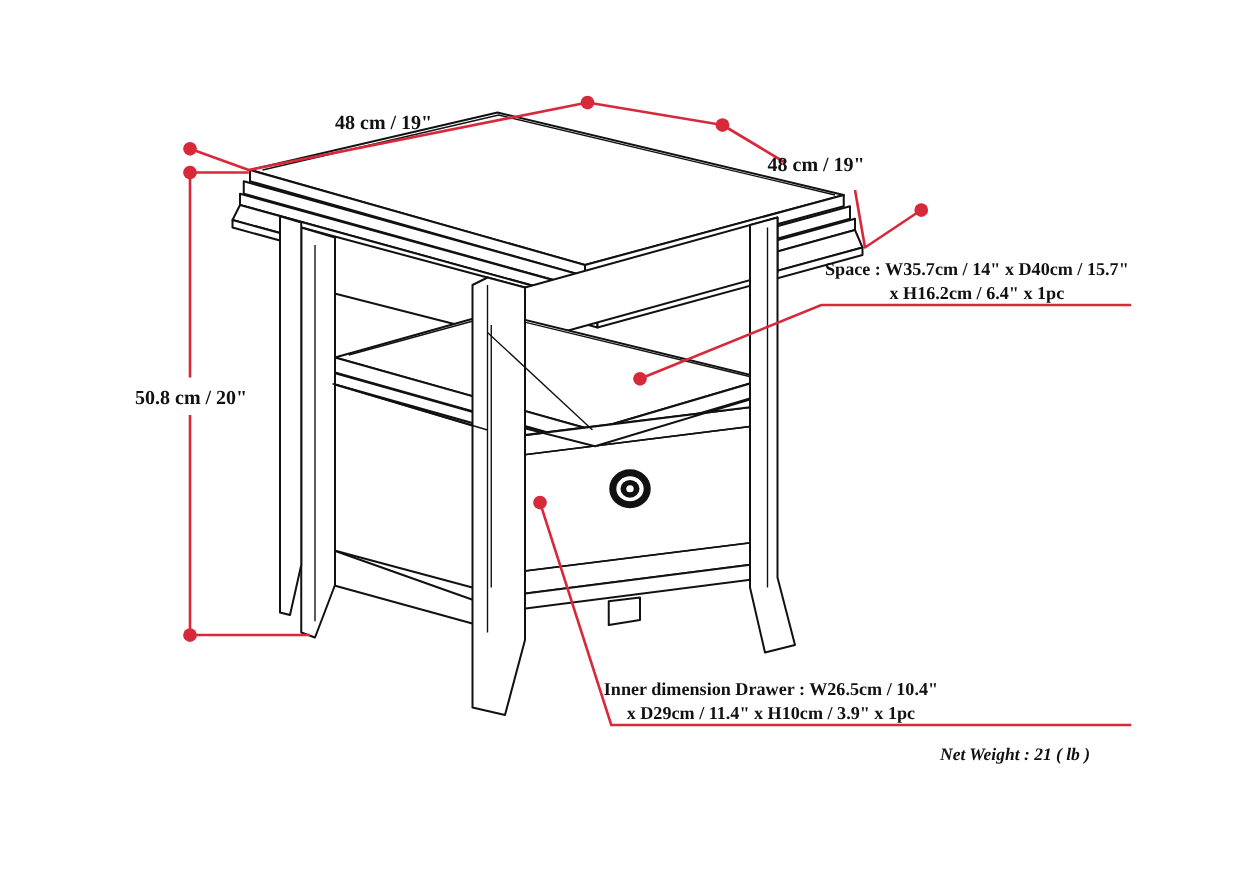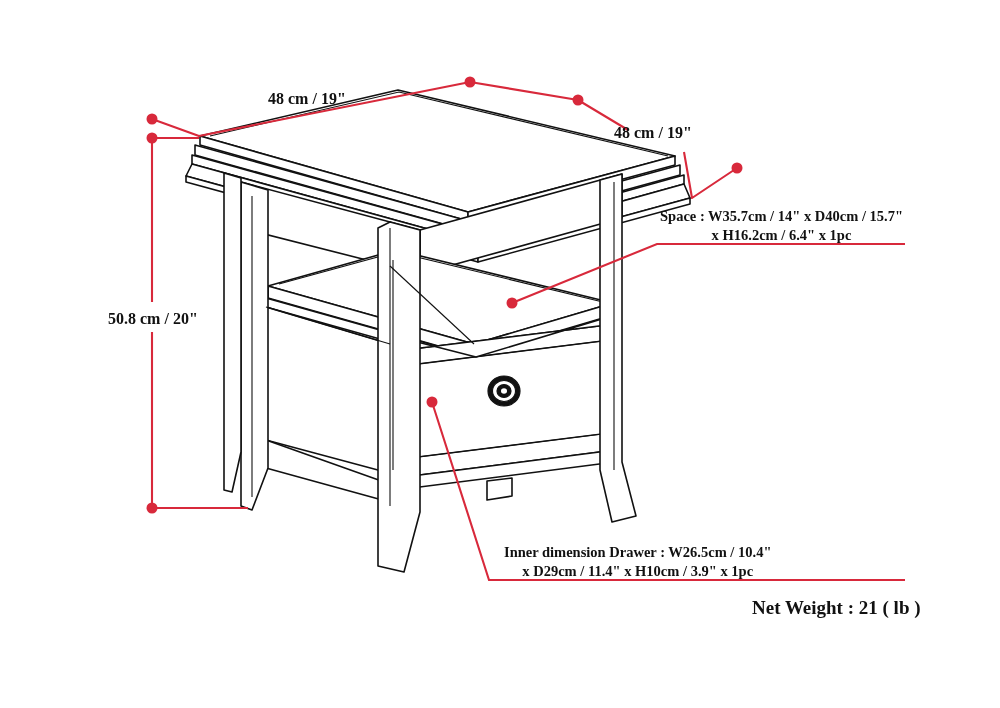--- a/index.html
+++ b/index.html
@@ -19,22 +19,22 @@
   .dimtxt{position:absolute;color:#111;font-weight:bold;
         font-family:"Liberation Serif","DejaVu Serif",serif;
         white-space:nowrap;line-height:1.28;}
   .note{position:absolute;color:#111;font-weight:bold;
         font-family:"Liberation Serif","DejaVu Serif",serif;
         text-align:center;line-height:1.30;white-space:nowrap;}
   #d-top{left:268px;top:89px;font-size:16px;}
   #d-right{left:614px;top:123px;font-size:16px;}
   #d-height{left:108px;top:309px;font-size:16px;}
   #n-space{left:660px;top:207px;font-size:14.5px;text-align:center;}
-  #n-drawer{left:504px;top:543px;font-size:14.5px;}
-  #n-weight{left:752px;top:596px;font-size:19px;}
+  #n-drawer{left:483px;top:543px;font-size:14.5px;}
+  #n-weight{left:752px;top:596px;font-size:14px;font-style:italic;}
 </style>
 </head>
 <body>
 
 <div id="stage">
 
 <svg viewBox="0 0 1000 708">
 
   <g>
 

